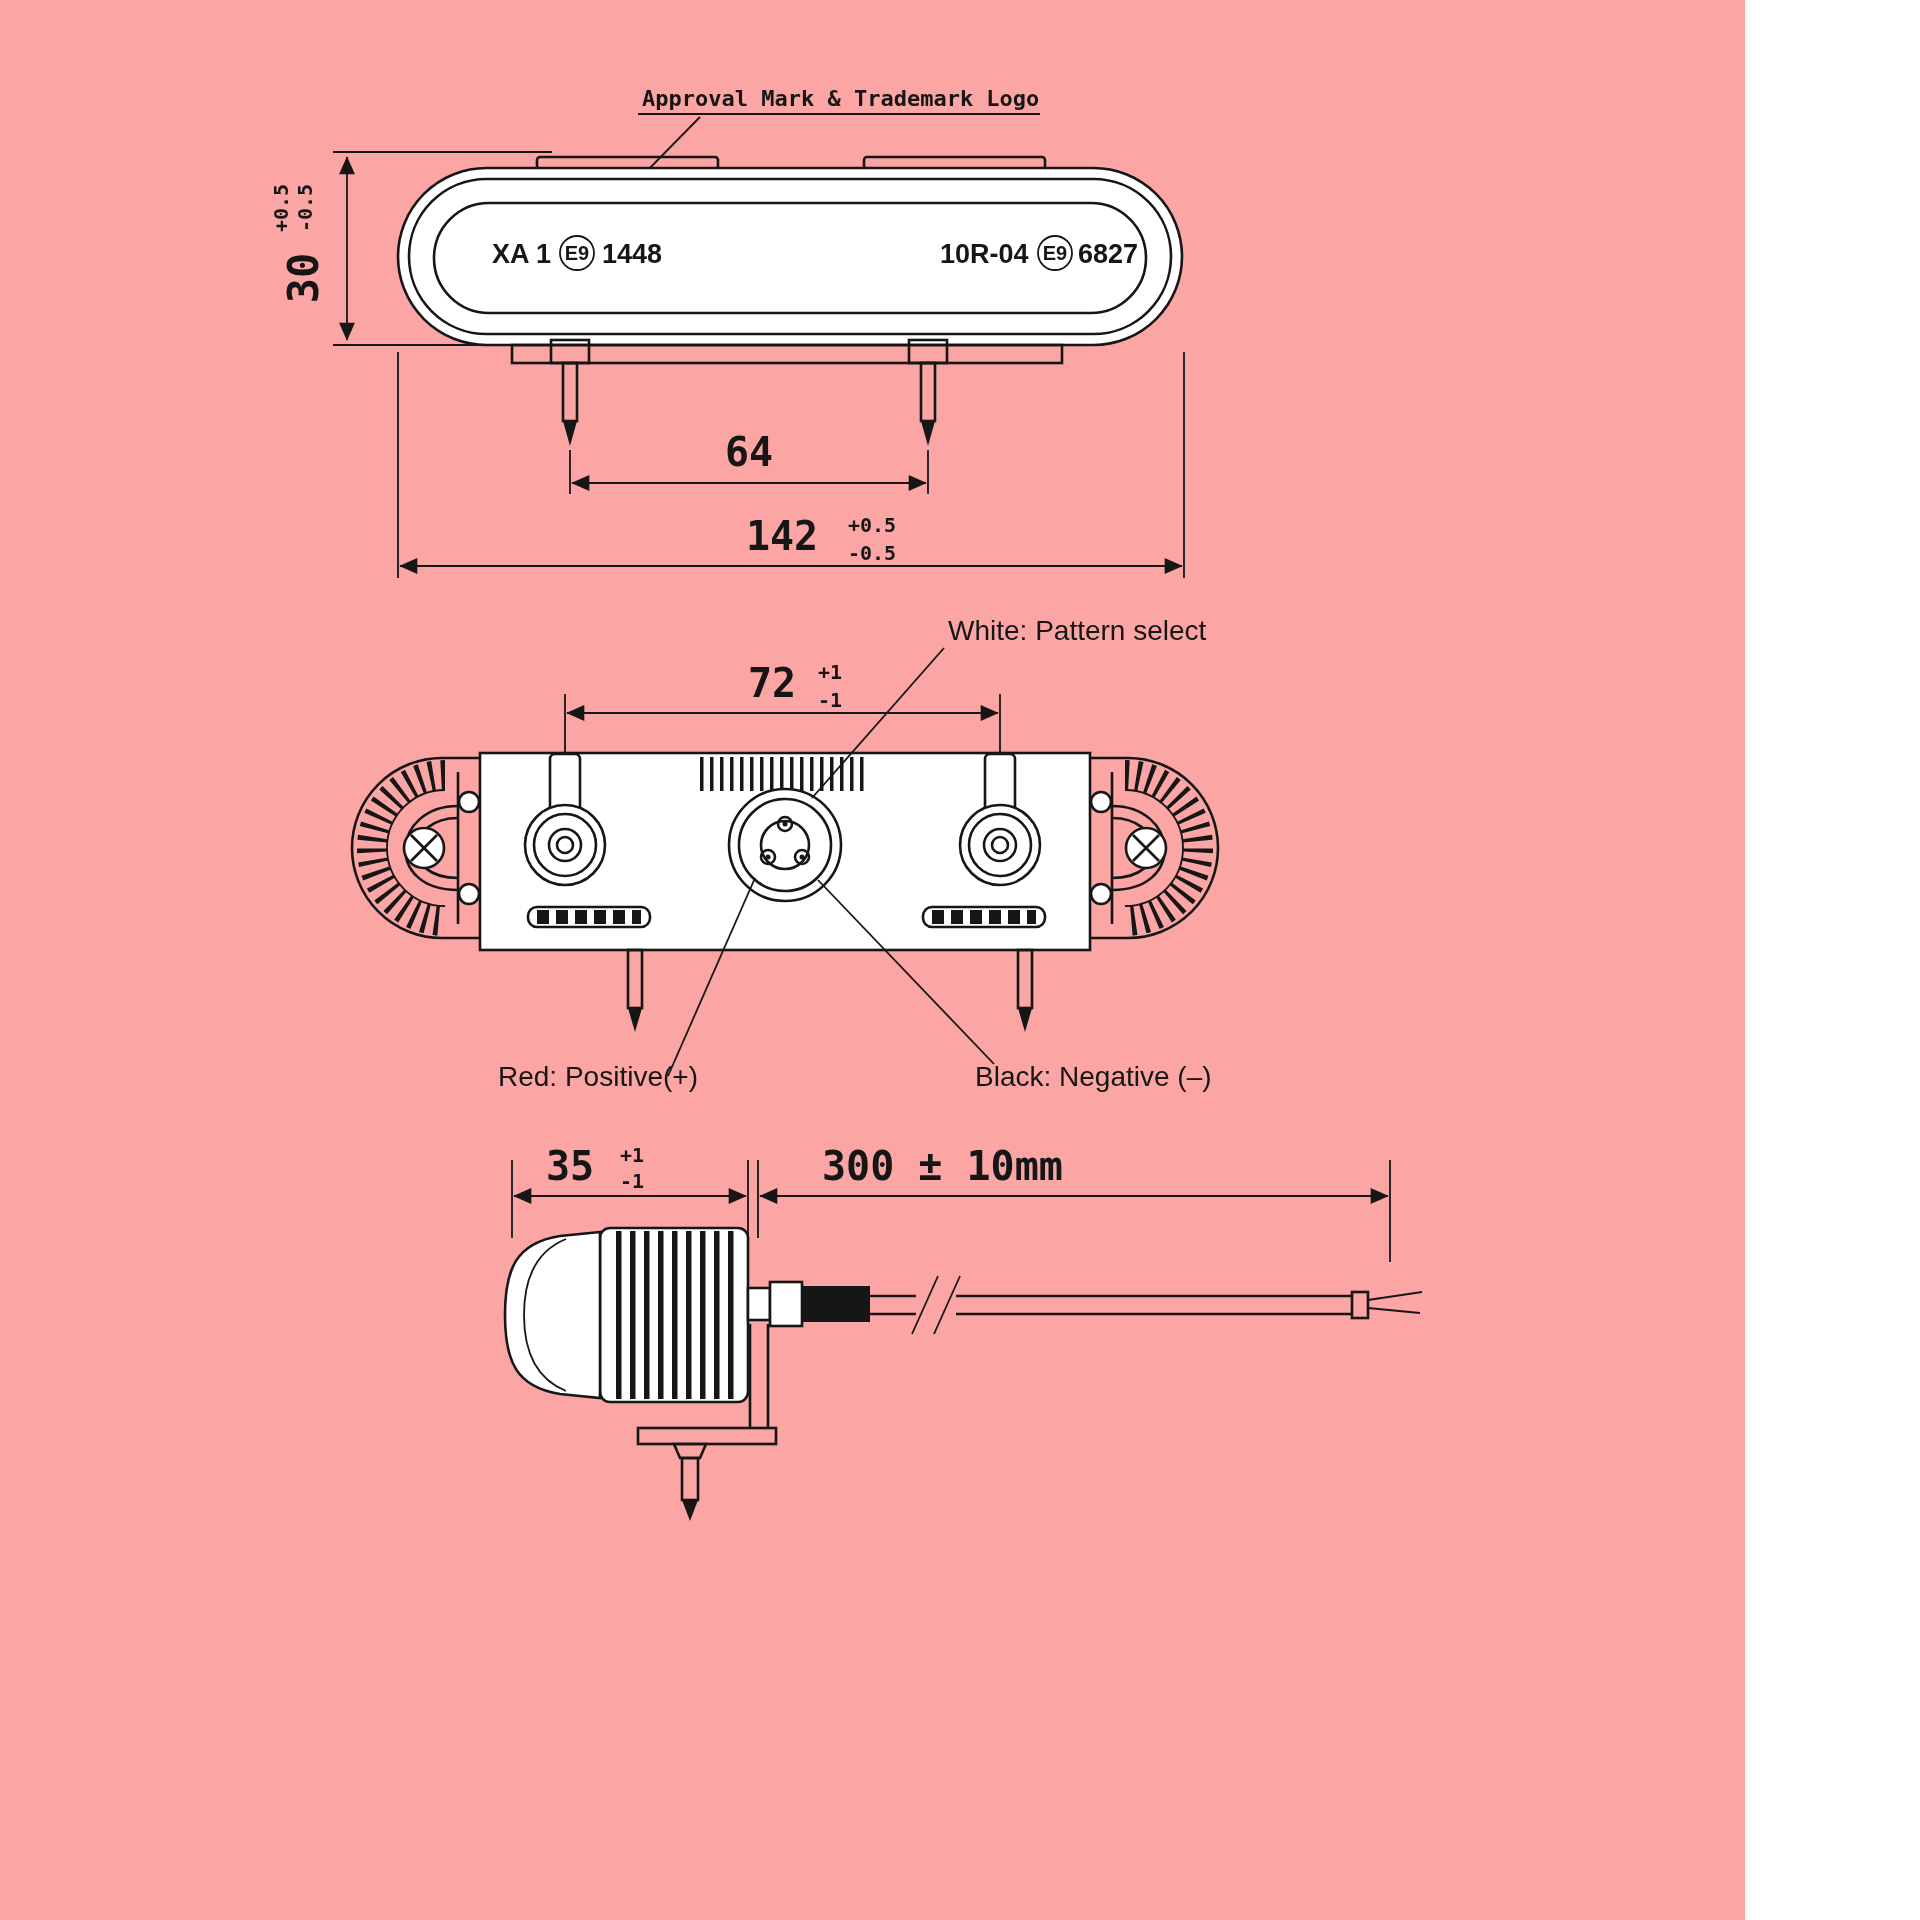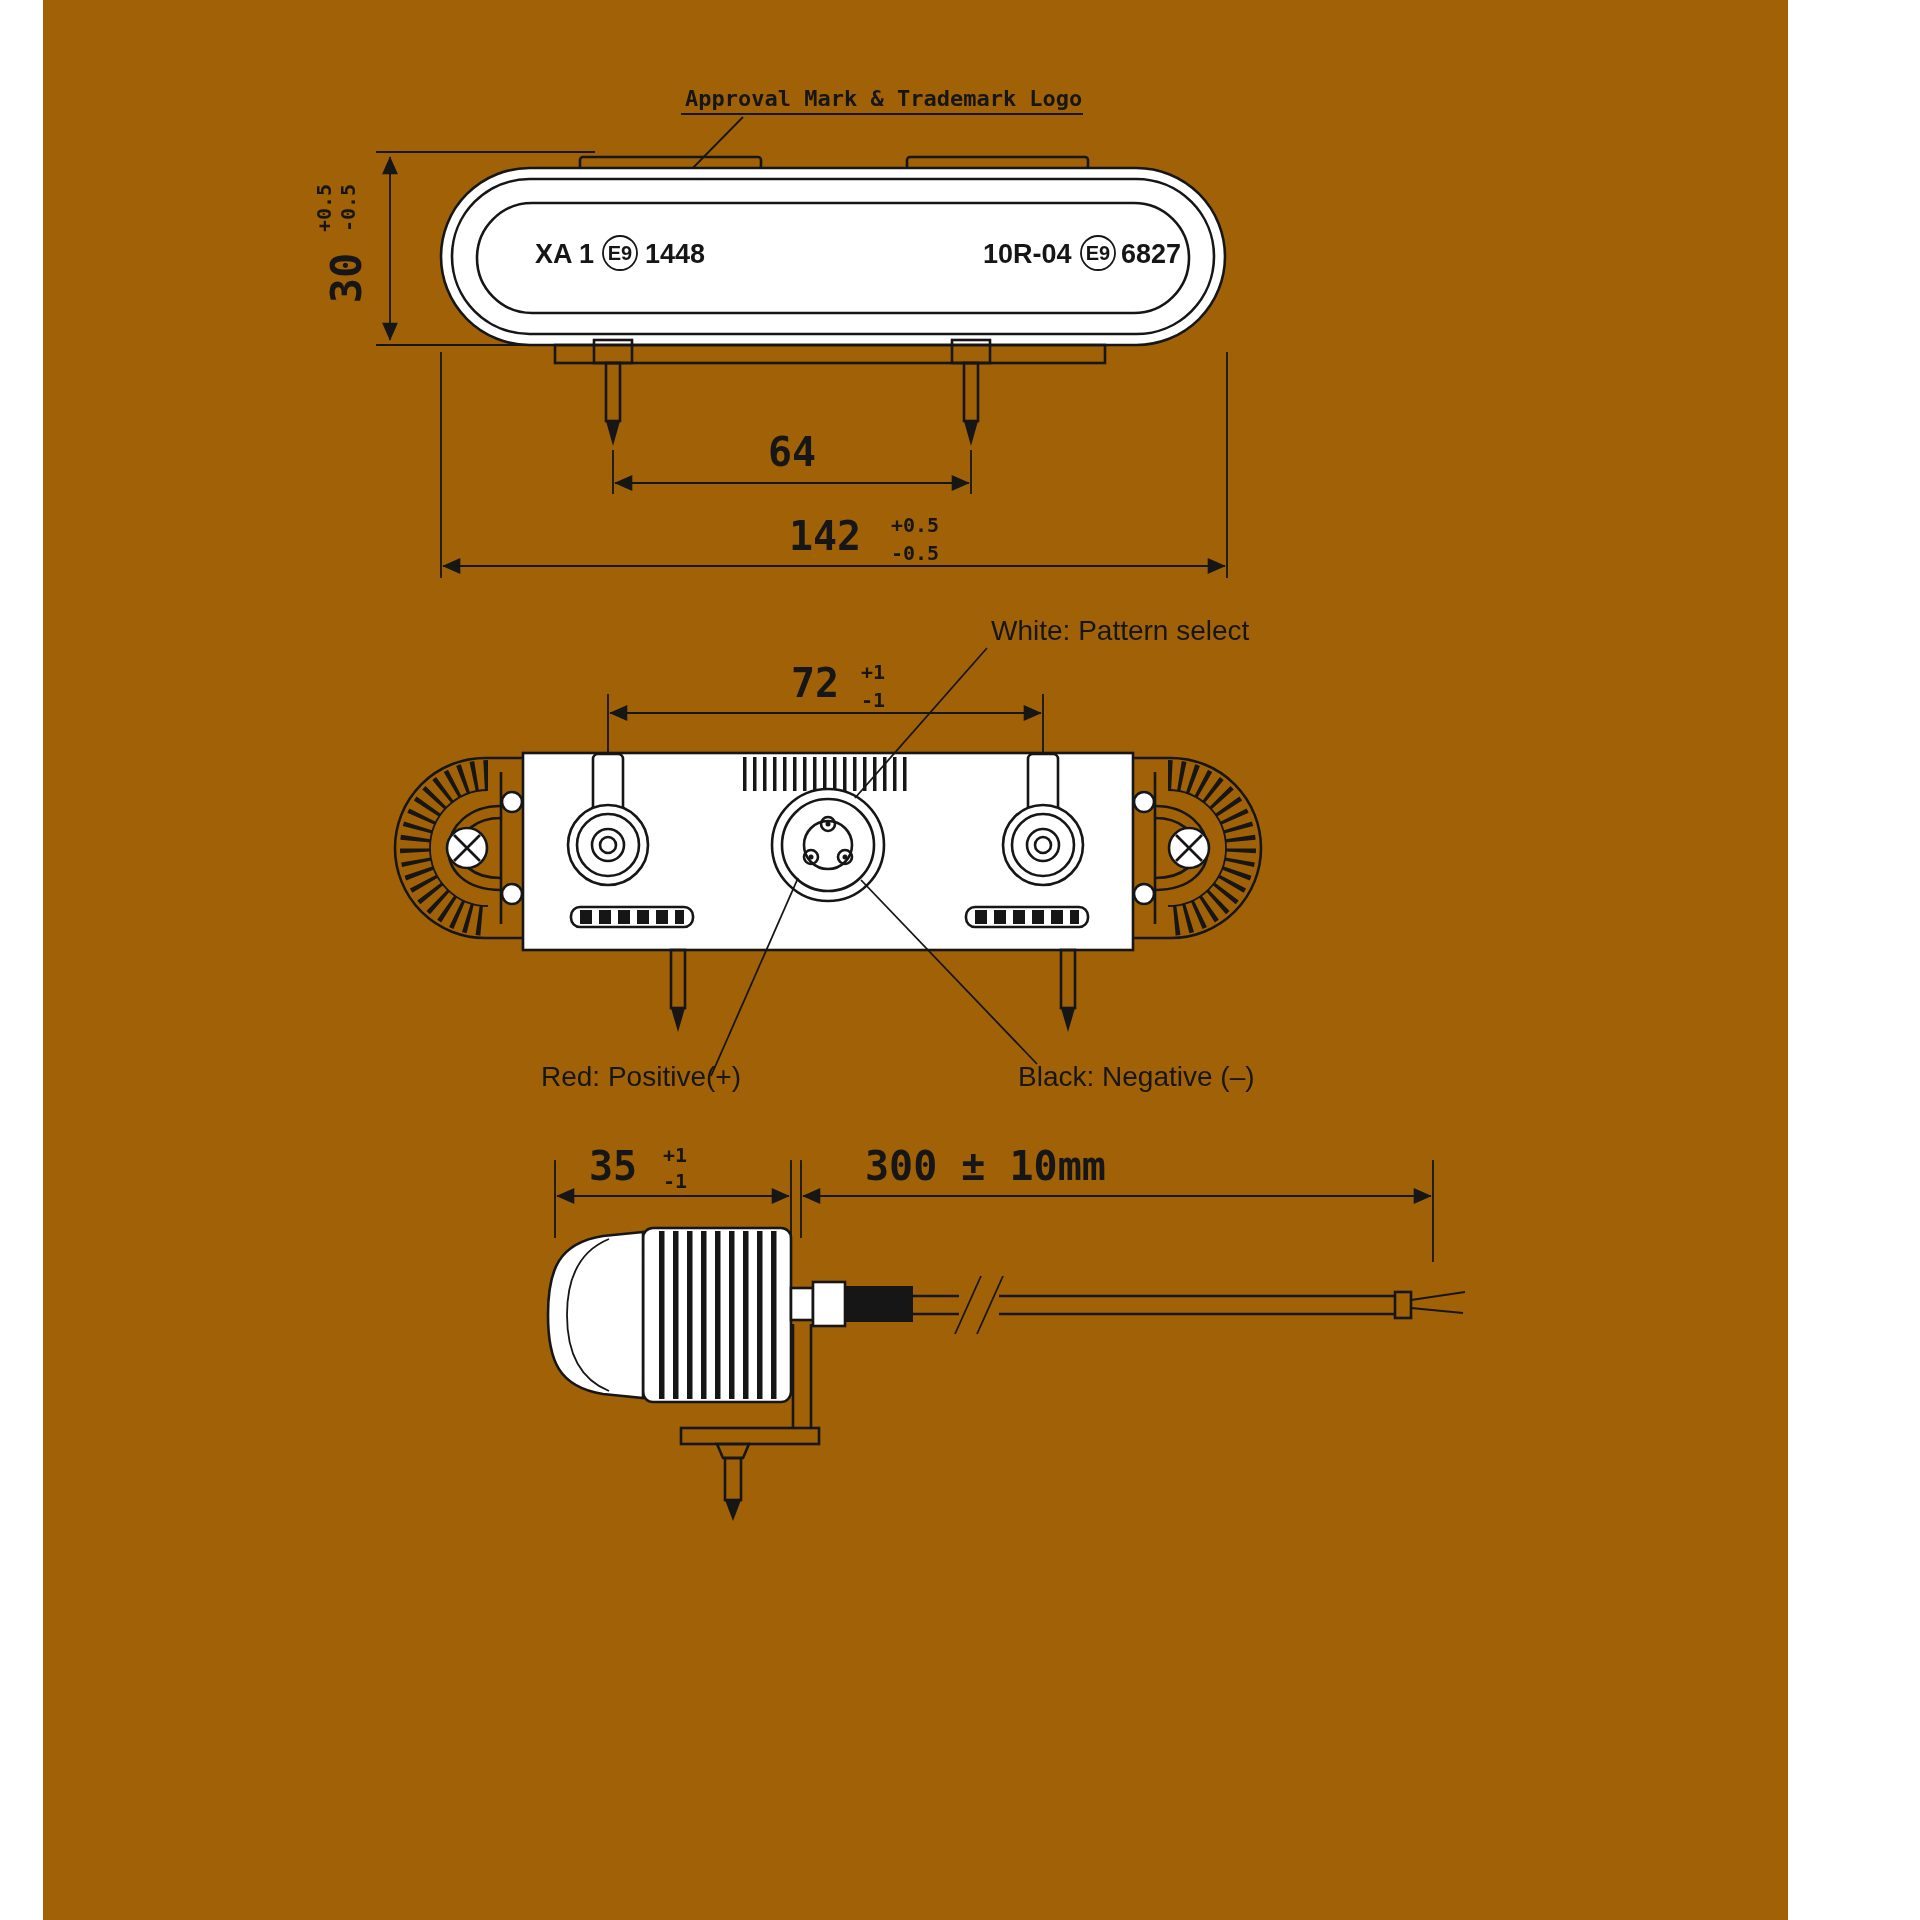--- a/index.html
+++ b/index.html
@@ -1,16 +1,16 @@
 <!DOCTYPE html>
 <html><head>
 <meta charset="utf-8">
 <style>
   html,body{margin:0;padding:0;background:#fff;}
-  .sheet{width:1745px;height:1920px;background:#a16207;position:relative;overflow:hidden;margin-left:43px;}
+  .sheet{width:1745px;height:1920px;background:#fca5a5;position:relative;overflow:hidden;}
   svg{display:block;}
   
   svg line, svg rect, svg circle, svg path, svg ellipse{
     fill:none; stroke:#161616; stroke-width:2.6;
     stroke-linecap:butt; stroke-linejoin:miter;
   }
   svg .thin{stroke-width:1.8;}
   svg .wht{fill:#ffffff;}
   svg .blk{fill:#161616;stroke:none;}
   svg .arrowhead{fill:#161616;stroke:none;}

